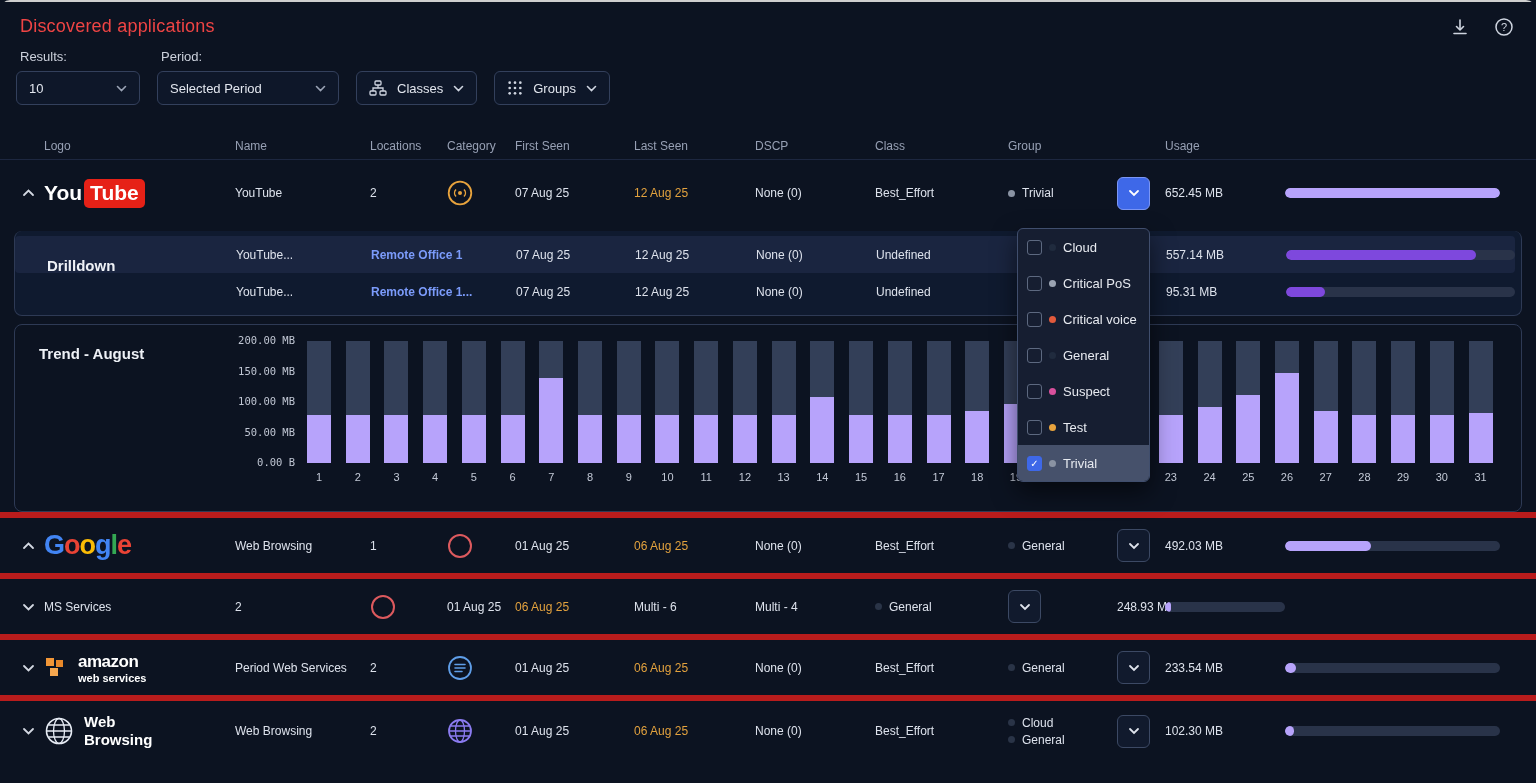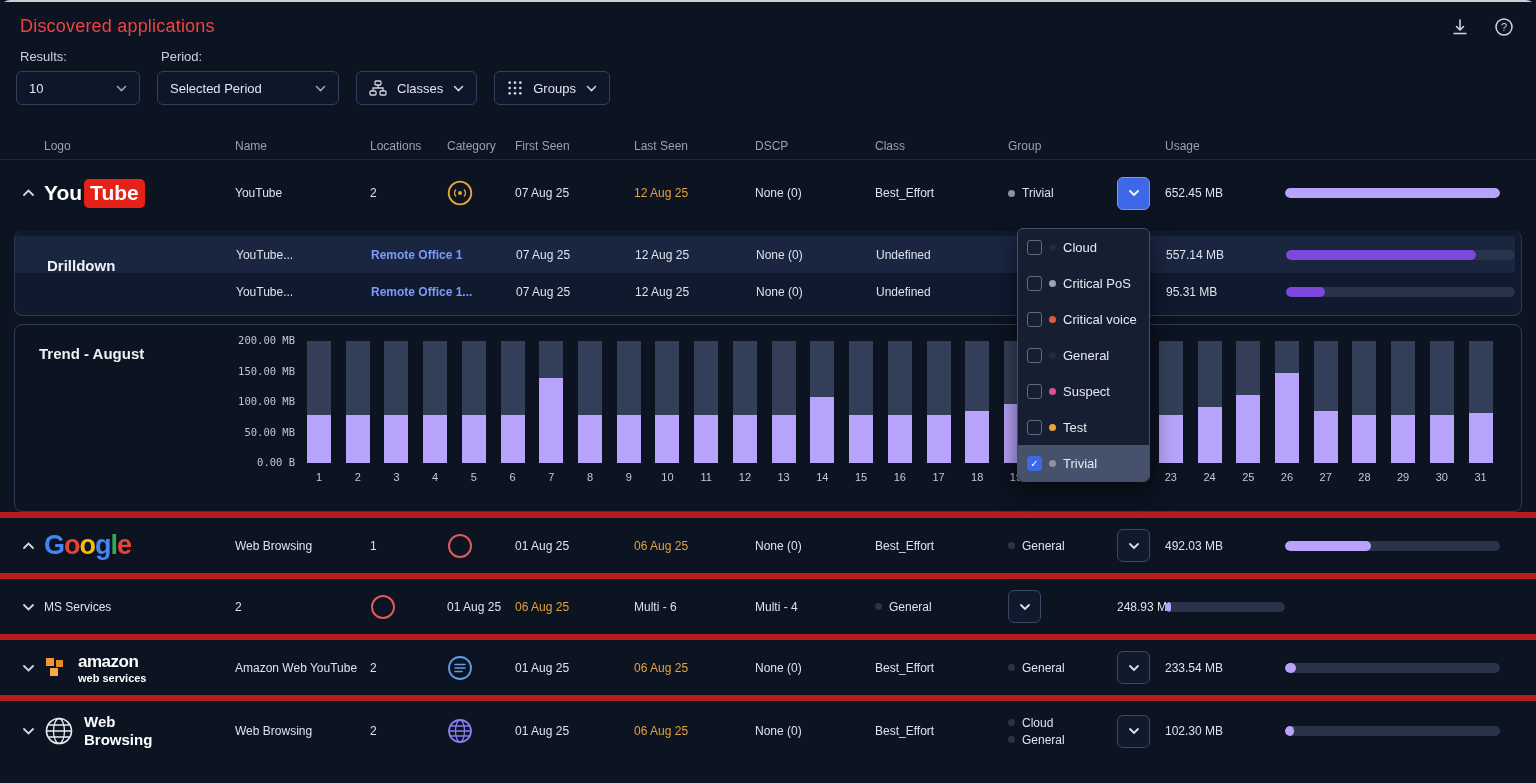--- a/index.html
+++ b/index.html
@@ -522,21 +522,21 @@
     <svg width="24" height="24" viewBox="0 0 24 24">
         <rect x="2" y="2" width="8" height="8" fill="#f19637"></rect>
         <rect x="12" y="4" width="7" height="7" fill="#e8882a"></rect>
         <rect x="6" y="12" width="8" height="8" fill="#f6a74f"></rect>
       </svg>
     <span class="amz-text">
         <div class="l1">amazon</div>
         <div class="l2">web services</div>
       </span>
   </div>
-  <div class="cell">Amazon Web YouTube</div>
+  <div class="cell">Period Web Services</div>
   <div class="cell">2</div>
   <div class="cell cat-cell">
     <svg width="26" height="26" viewBox="0 0 26 26">
         <circle cx="13" cy="13" r="11" fill="none" stroke="#5f9ee8" stroke-width="1.8"></circle>
         <path d="M8 9.5h10M8 13h10M8 16.5h7" stroke="#5f9ee8" stroke-width="1.6" stroke-linecap="round"></path>
       </svg>
   </div>
   <div class="cell">01 Aug 25</div>
   <div class="cell orange">06 Aug 25</div>
   <div class="cell">None (0)</div>

